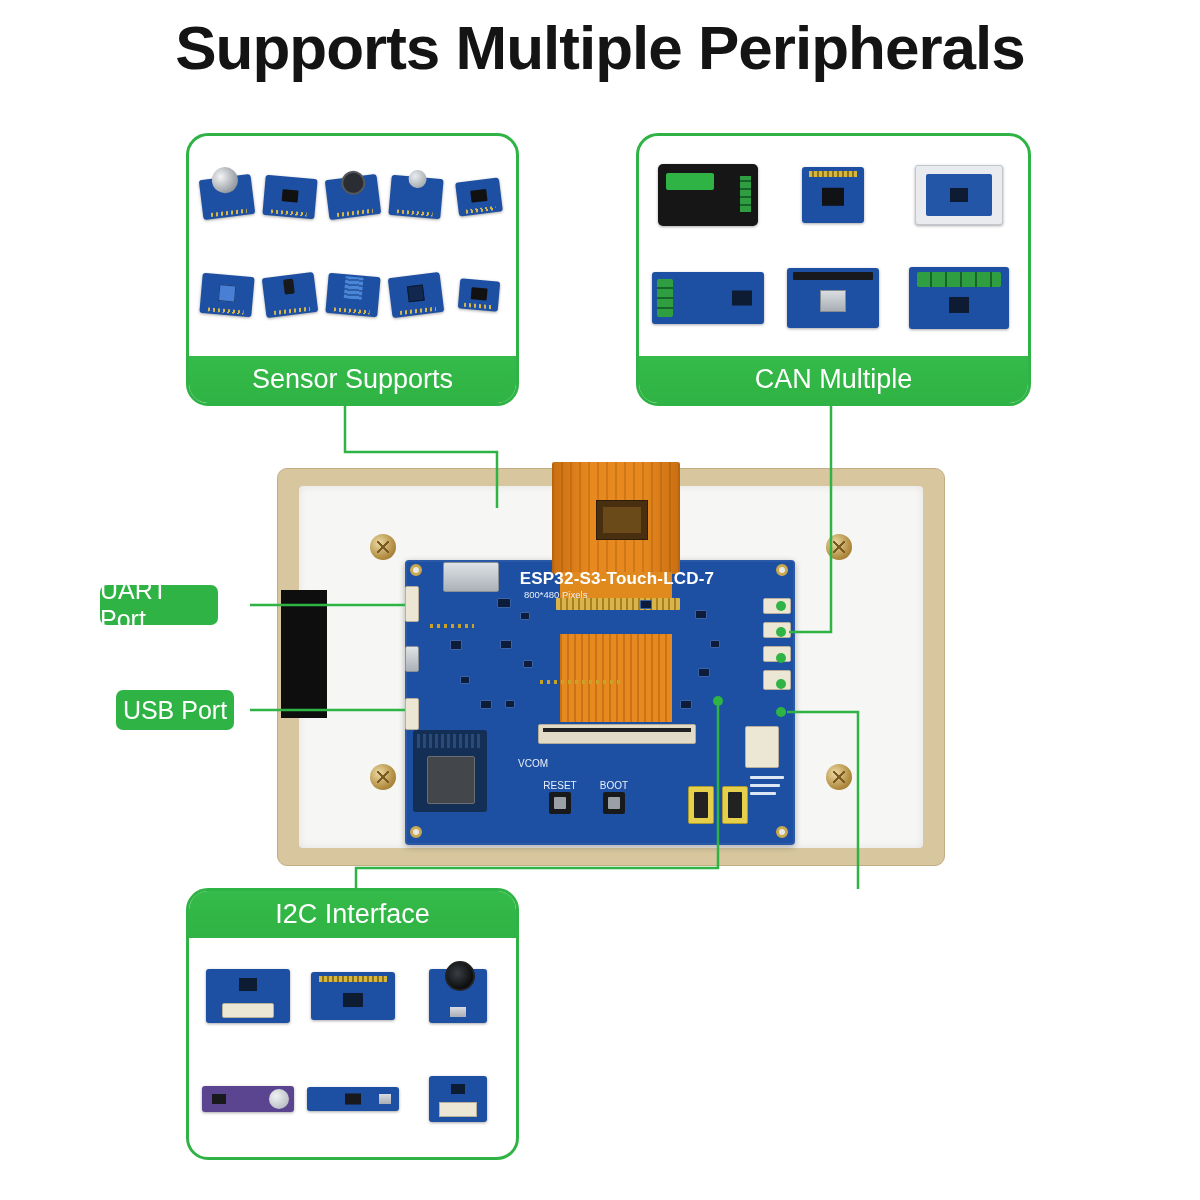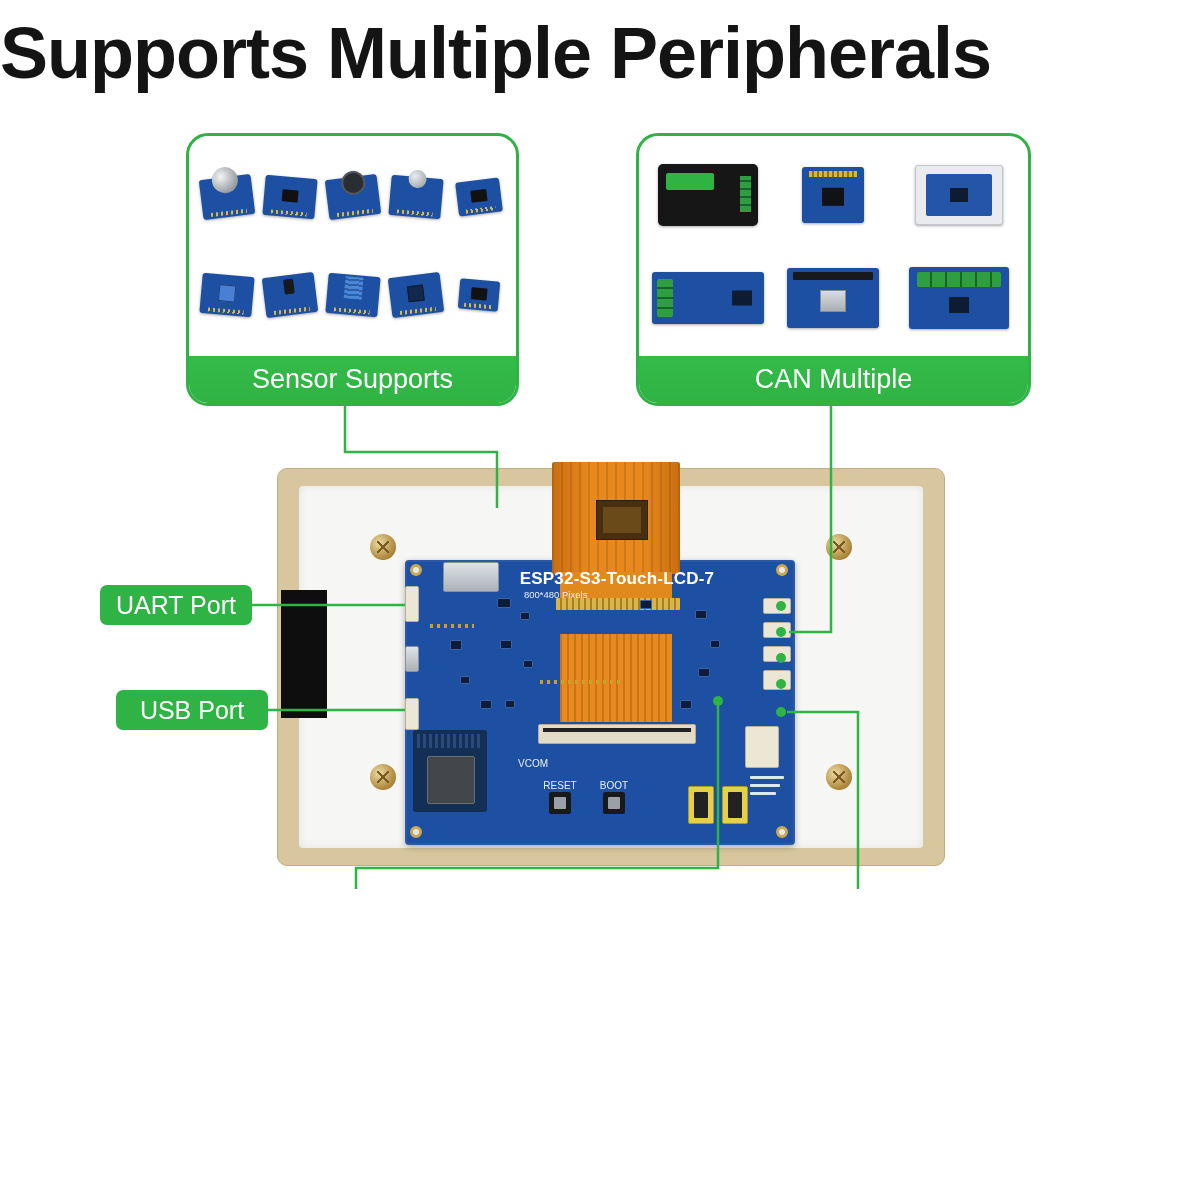--- a/index.html
+++ b/index.html
@@ -1,21 +1,21 @@
 <!DOCTYPE html>
 <html style="--accent: #2fb344; --pcb: #1d4fa2; --frame: #d8c79e; --cable: #e8891f;"><head>
 <meta charset="utf-8">
 <style>
   *{margin:0;padding:0;box-sizing:border-box}
   html,body{width:1200px;height:1200px;overflow:hidden}
   body{font-family:"Liberation Sans",sans-serif;background:#fff}
   .stage{position:relative;width:1200px;height:1200px;background:#ffffff;overflow:hidden}
 
-  .title{position:absolute;top:12px;left:0;width:100%;
-         font-size:72px;font-weight:800;color:#141414;letter-spacing:-1px;z-index:3}
+  .title{position:absolute;top:12px;left:0;width:100%;text-align:center;
+         font-size:62px;font-weight:800;color:#141414;letter-spacing:-1px;z-index:3}
 
   
   .panel{position:absolute;border:3px solid var(--accent,#2fb344);border-radius:22px;
          background:#fff;overflow:hidden;display:flex;flex-direction:column;z-index:2}
   .p-sensor{left:186px;top:133px;width:333px;height:273px}
   .p-can{left:636px;top:133px;width:395px;height:273px}
   .p-i2c{left:186px;top:888px;width:333px;height:272px}
   .p-rs485{left:636px;top:888px;width:395px;height:272px}
   .banner{flex:0 0 47px;background:linear-gradient(180deg,#35bb49,var(--accent,#2fb344));
           color:#fff;display:flex;align-items:center;justify-content:center;font-size:27px}
@@ -144,21 +144,21 @@
   .btn-sq{background:#17191b;border-radius:2px}
   .btn-sq::after{content:"";position:absolute;inset:22%;background:#9aa0a6;border-radius:1px}
   .sd{left:443px;top:562px;width:56px;height:30px}
   .pcb-title{left:512px;top:569px;width:210px;text-align:center;color:#fff;font-weight:bold;font-size:17px;letter-spacing:.2px}
   .pcb-res{left:524px;top:589px;color:#e8eef8;font-size:9.5px}
   .tiny-label{color:#eaf0fa;font-size:10px;text-align:center;width:40px}
   .wline{background:#eef3fa;opacity:.92;border-radius:1px}
 
   
   .lines{position:absolute;inset:0;z-index:9;pointer-events:none}
-  .port-label{position:absolute;width:152px;height:40px;background:var(--accent,#2fb344);
+  .port-label{position:absolute;width:118px;height:40px;background:var(--accent,#2fb344);
          color:#fff;font-size:25px;display:flex;align-items:center;justify-content:center;
          border-radius:7px;z-index:10}
   .uart{left:100px;top:585px}
   .usb{left:116px;top:690px}
 </style>
 </head>
 <body>
 
 <div class="stage">
 
@@ -259,20 +259,33 @@
         <div class="mod" data-kind="framed-can-module"></div>
         <div class="mod" data-kind="long-terminal-board"></div>
         <div class="mod" data-kind="gpio-hat-board"></div>
         <div class="mod" data-kind="relay-terminal-board"></div>
       </div>
     <div class="banner">
       <span>CAN Multiple</span>
     </div>
   </section>
 
+  <section class="panel p-i2c">
+    <div class="banner">
+      <span>I2C Interface</span>
+    </div>
+    <div class="mod-grid grid-i2c">
+        <div class="mod" data-kind="fpc-i2c-board"></div>
+        <div class="mod" data-kind="header-i2c-board"></div>
+        <div class="mod" data-kind="camera-i2c-board"></div>
+        <div class="mod" data-kind="battery-stick-board"></div>
+        <div class="mod" data-kind="sensor-stick-board"></div>
+        <div class="mod" data-kind="connector-i2c-board"></div>
+      </div>
+  </section>
 
 
   <svg class="lines" width="1200" height="1200" viewBox="0 0 1200 1200">
     <g fill="none" stroke="#2fb344" stroke-width="2.5">
       <polyline points="345,406 345,452 497,452 497,508"></polyline>
       <polyline points="831,406 831,632 789,632"></polyline>
       <polyline points="250,605 405,605"></polyline>
       <polyline points="250,710 405,710"></polyline>
       <polyline points="718,701 718,868 356,868 356,889"></polyline>
       <polyline points="787,712 858,712 858,889"></polyline>

